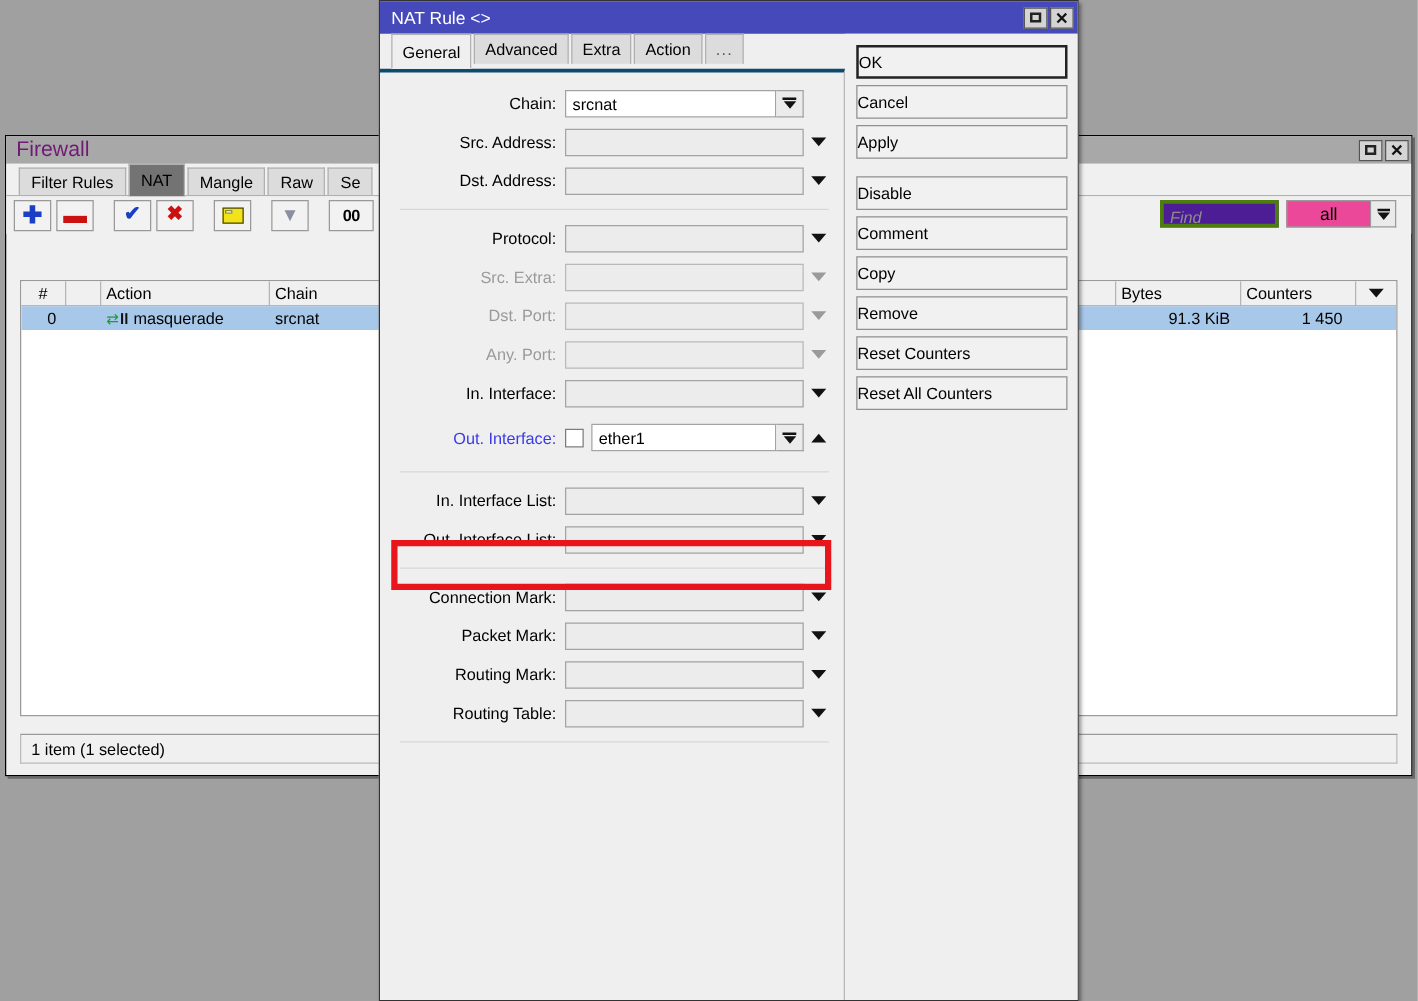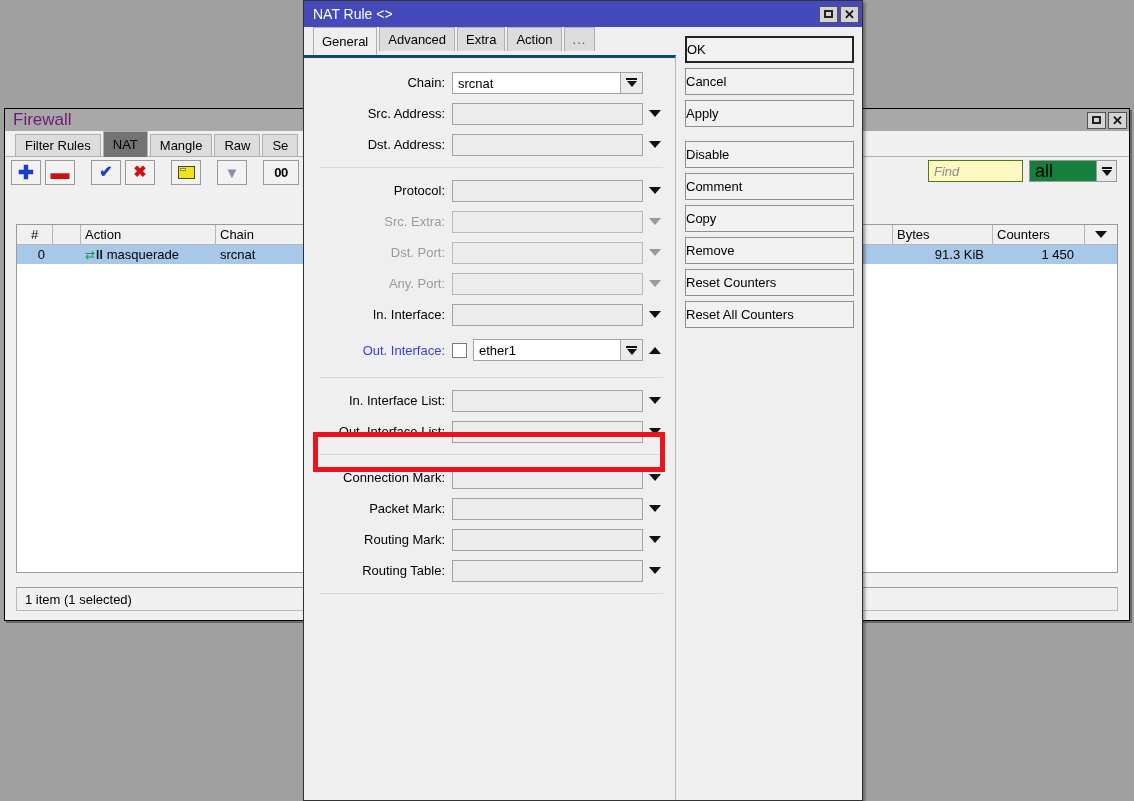--- a/index.html
+++ b/index.html
@@ -135,39 +135,40 @@
   .icon-00 { font-size: 13px; font-weight: bold; letter-spacing: -0.5px; }
 
   .fw-find-wrap {
     position: absolute;
     right: 12px; top: 3px;
     display: flex;
     align-items: center;
   }
   .fw-find {
     width: 95px; height: 22px;
-    background: #fef9c3;
-    border: 1px solid #4d7c0f;
+    background: #4c1d95;
+    border: 3px solid #4d7c0f;
     box-sizing: border-box;
     padding: 2px 5px;
     font-size: 13px;
     font-style: italic;
     color: #8d8d8d;
     line-height: 17px;
     margin-right: 6px;
   }
   .fw-all {
     width: 68px; height: 22px;
-    background: #15803d;
+    background: #ec4899;
     border: 1px solid #9a9a9a;
     box-sizing: border-box;
     padding: 2px 5px;
-    font-size: 18px;
+    font-size: 14px;
     color: #000;
     line-height: 17px;
+    text-align: center;
   }
   .fw-all-btn {
     width: 20px; height: 22px;
     background: #eaeaea;
     border: 1px solid #9a9a9a;
     border-left: none;
     box-sizing: border-box;
     display: flex; align-items: center; justify-content: center;
     cursor: default;
   }

